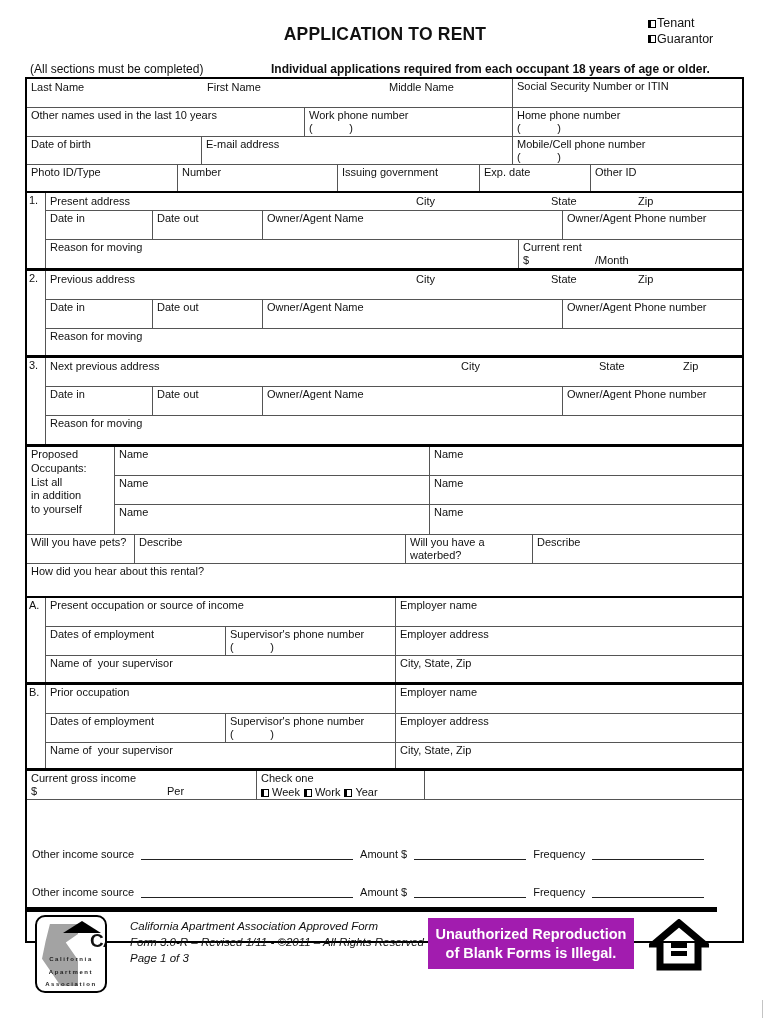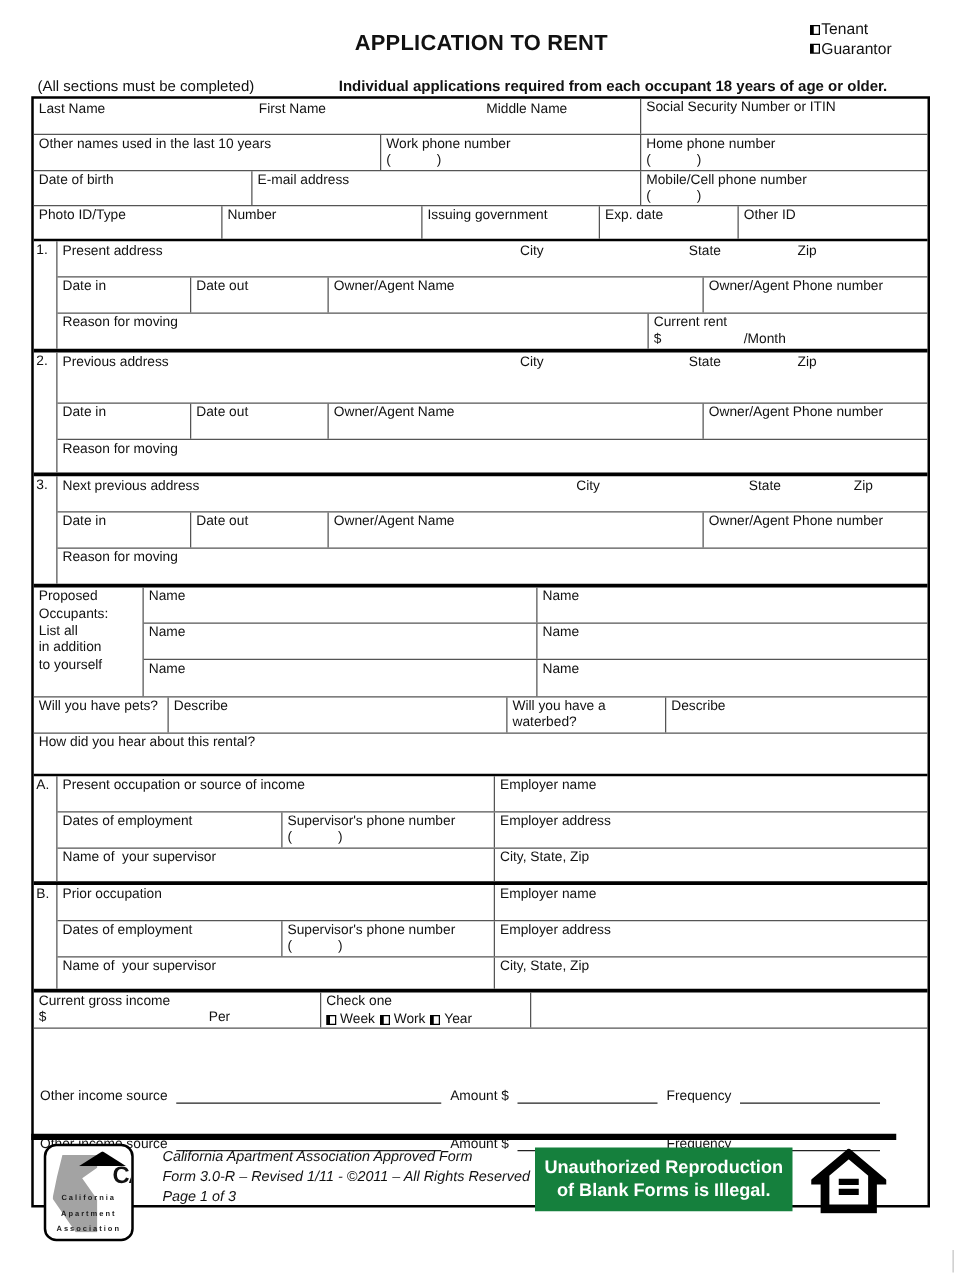--- a/index.html
+++ b/index.html
@@ -51,21 +51,21 @@
 
   .footer { position:absolute; top:915px; left:25px; width:719px; height:100px; }
   .caa-logo { position:absolute; left:10px; top:0; width:72px; height:78px; border:2.5px solid #000; border-radius:10px; background:#fff; overflow:hidden; }
   .ca-shape { position:absolute; left:5px; top:7px; width:36px; height:62px; background:#a3a3a3; clip-path:polygon(22% 0,100% 0,100% 16%,66% 30%,100% 58%,100% 100%,52% 100%,0 56%,10% 28%); }
   .caa-roof { position:absolute; top:4px; left:26px; width:38px; height:12px; background:#000; clip-path:polygon(50% 0,100% 100%,0 100%); }
   .caa-big { position:absolute; top:13px; left:0; width:100%; text-align:center; font-size:19px; font-weight:bold; letter-spacing:-1px;margin-left:38px; }
   .caa-words { position:absolute; top:36px; left:0; width:100%; text-align:center; }
   .caa-words div { font-size:6px; font-weight:bold; letter-spacing:1.6px; line-height:2.1; color:#1d1d1d; }
   .footer-text { position:absolute; left:105px; top:4px; font-size:11.5px; font-style:italic; line-height:1.38; }
   .footer-text .bold { font-weight:normal; }
-  .badge { position:absolute; left:403px; top:3px; width:206px; height:51px; background:#15803d; color:#fff; display:flex; flex-direction:column; align-items:center; justify-content:center; font-size:14.5px; font-weight:bold; text-align:center; line-height:1.25; }
+  .badge { position:absolute; left:403px; top:3px; width:206px; height:51px; background:#a21caf; color:#fff; display:flex; flex-direction:column; align-items:center; justify-content:center; font-size:14.5px; font-weight:bold; text-align:center; line-height:1.25; }
   .house { position:absolute; left:624px; top:4px; }
   .artifact { position:absolute; right:7px; top:1000px; width:1px; height:18px; background:#c4c4c4; }
 </style>
 </head>
 <body>
 
 <div class="page">
 
   <div class="title">APPLICATION TO RENT</div>
 
@@ -119,21 +119,21 @@
       <div class="c" style="width:151px">Photo ID/Type</div>
       <div class="c" style="width:160px">Number</div>
       <div class="c" style="width:142px">Issuing government</div>
       <div class="c" style="width:111px">Exp. date</div>
       <div class="c">Other ID</div>
     </div>
 
     <div class="sec">
       <div class="numcol">1.</div>
       <div class="secbody">
-        <div class="row rel" style="height:29px">
+        <div class="row rel" style="height:18px">
           <span class="abs" style="left:4px">Present address</span>
           <span class="abs" style="left:370px">City</span>
           <span class="abs" style="left:505px">State</span>
           <span class="abs" style="left:592px">Zip</span>
         </div>
         <div class="row" style="height:29px">
           <div class="c" style="width:107px">Date in</div>
           <div class="c" style="width:110px">Date out</div>
           <div class="c" style="width:300px">Owner/Agent Name</div>
           <div class="c">Owner/Agent Phone number</div>
@@ -145,21 +145,21 @@
             <span class="bl" style="left:4px">$</span>
             <span class="bl" style="left:76px">/Month</span>
           </div>
         </div>
       </div>
     </div>
 
     <div class="sec">
       <div class="numcol">2.</div>
       <div class="secbody">
-        <div class="row rel" style="height:41px">
+        <div class="row rel" style="height:29px">
           <span class="abs" style="left:4px">Previous address</span>
           <span class="abs" style="left:370px">City</span>
           <span class="abs" style="left:505px">State</span>
           <span class="abs" style="left:592px">Zip</span>
         </div>
         <div class="row" style="height:29px">
           <div class="c" style="width:107px">Date in</div>
           <div class="c" style="width:110px">Date out</div>
           <div class="c" style="width:300px">Owner/Agent Name</div>
           <div class="c">Owner/Agent Phone number</div>

